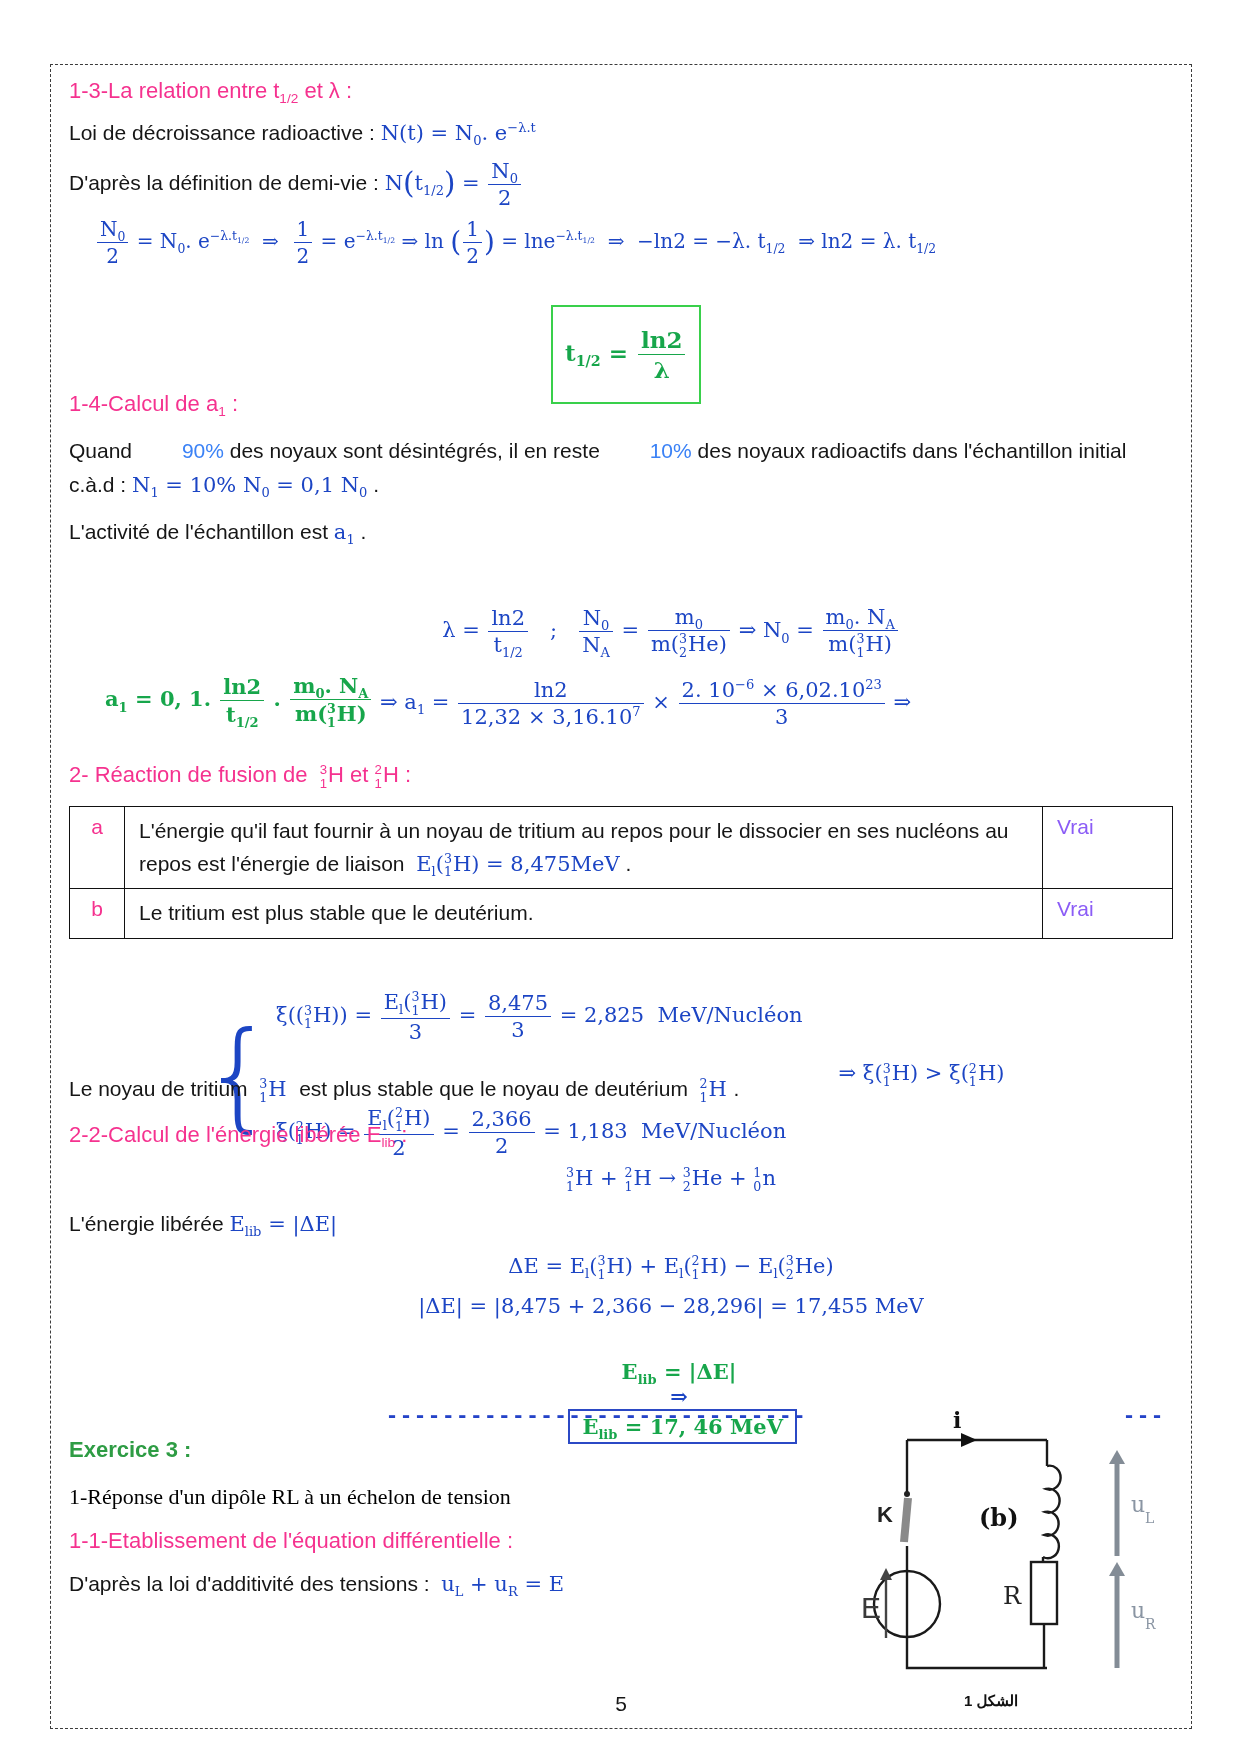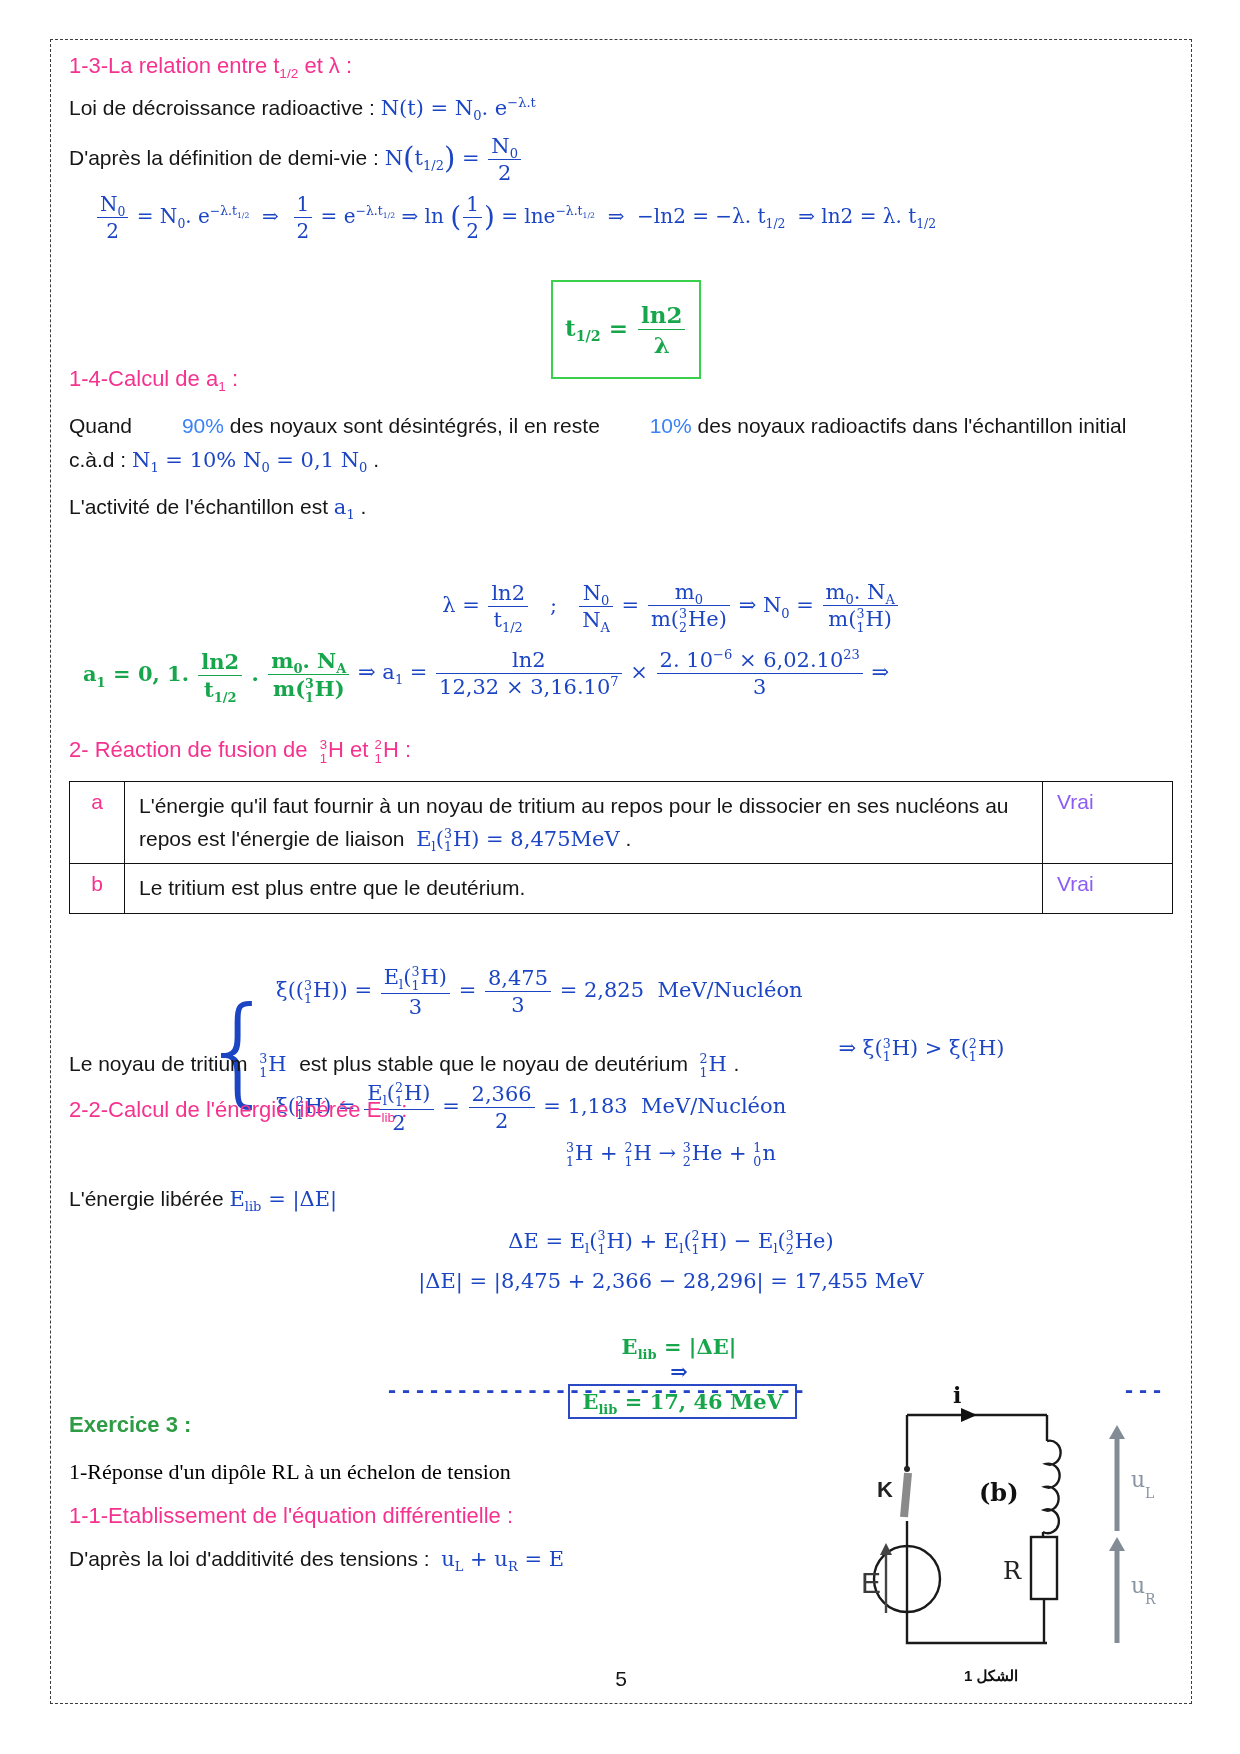--- a/index.html
+++ b/index.html
@@ -1,20 +1,20 @@
 <!DOCTYPE html>
 <html><head>
 <meta charset="utf-8">
 <style>
   html,body{margin:0;padding:0;}
   body{
     width:1240px;height:1754px;background:#ffffff;position:relative;
     font-family:"Liberation Sans",sans-serif;color:#161616;font-size:21px;
   }
-  .page{position:absolute;left:50px;top:39px;width:1140px;height:1663px;border:1px dashed #3c3c3c;}
+  .page{position:absolute;left:50px;top:64px;width:1140px;height:1663px;border:1px dashed #3c3c3c;}
   .blk{position:absolute;white-space:pre-wrap;}
   .h{font-size:22px;}
   .pink{color:#f5328f;}
   .purple{color:#000000;font-family:Liberation Serif, serif;}
   .exgrn{color:#2e9c44;font-weight:bold;}
   .blu{color:#3b82f6;margin-left:44px;}
   .mb{font-family:"DejaVu Serif",serif;color:#1c45c4;}
   .mline{font-family:"DejaVu Serif",serif;color:#1c45c4;}
   .mgreen{font-family:"DejaVu Serif",serif;color:#17a64b;font-weight:bold;}
   .bold{font-weight:bold;}
@@ -31,21 +31,21 @@
   .qtable{position:absolute;left:18px;top:741px;width:1104px;border:1.6px solid #111;box-sizing:border-box;}
   .trow{display:flex;}
   .trow + .trow{border-top:1.6px solid #111;}
   .tid{width:55px;border-right:1.6px solid #111;color:#f5328f;padding-top:8px;text-align:center;box-sizing:border-box;flex:none;}
   .ttext{flex:1;padding:8px 14px;line-height:1.55;white-space:pre-wrap;}
   .tverdict{width:130px;border-left:1.6px solid #111;font-weight:normal;color:#8b5cf6;padding:8px 0 0 14px;box-sizing:border-box;flex:none;}
   .xiwrap{display:flex;align-items:center;}
   .brace{font-family:"DejaVu Sans",sans-serif;font-size:118px;font-weight:200;line-height:1;color:#1c45c4;}
   .xicol>div+div{margin-top:14px;}
   .sep{color:#2443c8;font-weight:bold;font-size:20px;letter-spacing:2px;font-family:"DejaVu Sans Mono",monospace;}
-  .flexline{display:flex;align-items:flex-start;}
+  .flexline{display:flex;align-items:flex-end;margin-left:22px;}
   svg text{font-family:"DejaVu Serif",serif;}
 </style>
 </head>
 <body>
 
 <div class="page">
 
   <div class="blk h pink" style="left:18px;top:13px"><span>1-3-La relation entre t</span><sub><span>1/2</span></sub><span> et λ :</span></div>
 
   <div class="blk" style="left:18px;top:56px"><span>Loi de décroissance radioactive : </span><span class="mb">N(t) = N</span><sub class="mb"><span>0</span></sub><span class="mb">. e</span><sup class="mb"><span>−λ.t</span></sup></div>
@@ -73,21 +73,21 @@
   <div class="blk h pink" style="left:18px;top:697px"><span>2- Réaction de fusion de  </span><span class="nuc"><span>3</span><span>1</span></span><span>H et </span><span class="nuc"><span>2</span><span>1</span></span><span>H :</span></div>
 
   <div class="qtable">
     <div class="trow" style="min-height:79px">
       <div class="tid">a</div>
       <div class="ttext"><span>L'énergie qu'il faut fournir à un noyau de tritium au repos pour le dissocier en ses nucléons au repos est l'énergie de liaison  </span><span class="mb">E</span><sub class="mb"><span>l</span></sub><span class="mb">(</span><span class="nuc mb"><span>3</span><span>1</span></span><span class="mb">H) = 8,475MeV</span><span> .</span></div>
       <div class="tverdict">Vrai</div>
     </div>
     <div class="trow" style="min-height:47px">
       <div class="tid">b</div>
-      <div class="ttext"><span>Le tritium est plus entre que le deutérium.</span></div>
+      <div class="ttext"><span>Le tritium est plus stable que le deutérium.</span></div>
       <div class="tverdict">Vrai</div>
     </div>
   </div>
 
   <div class="blk xiwrap" style="left:150px;top:877px">
     <span class="brace">{</span>
     <div class="xicol">
       <div class="mline"><span>ξ((</span><span class="nuc"><span>3</span><span>1</span></span><span>H)) = </span><span class="frac"><span class="num"><span>E</span><sub><span>l</span></sub><span>(</span><span class="nuc"><span>3</span><span>1</span></span><span>H)</span></span><span class="den"><span>3</span></span></span><span> = </span><span class="frac"><span class="num"><span>8,475</span></span><span class="den"><span>3</span></span></span><span> = 2,825  MeV/Nucléon</span></div>
       <div class="mline"><span>ξ(</span><span class="nuc"><span>2</span><span>1</span></span><span>H) = </span><span class="frac"><span class="num"><span>E</span><sub><span>l</span></sub><span>(</span><span class="nuc"><span>2</span><span>1</span></span><span>H)</span></span><span class="den"><span>2</span></span></span><span> = </span><span class="frac"><span class="num"><span>2,366</span></span><span class="den"><span>2</span></span></span><span> = 1,183  MeV/Nucléon</span></div>
     </div>

